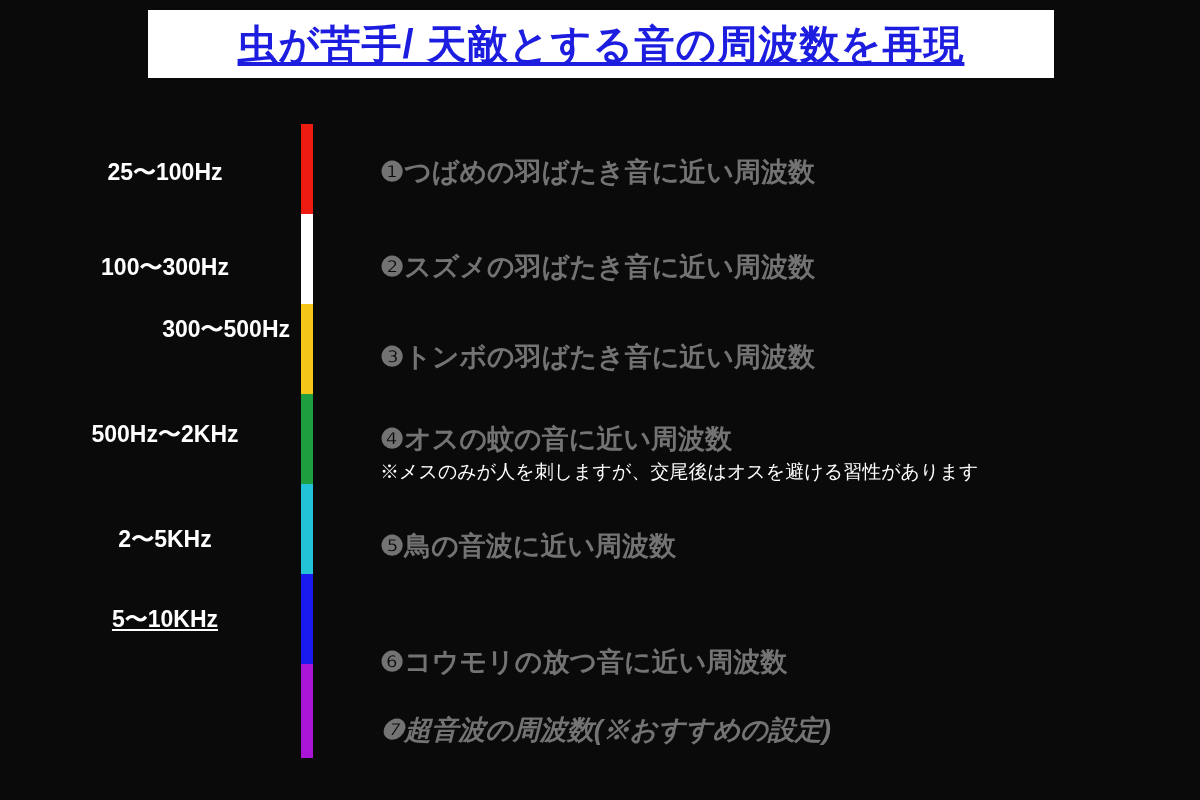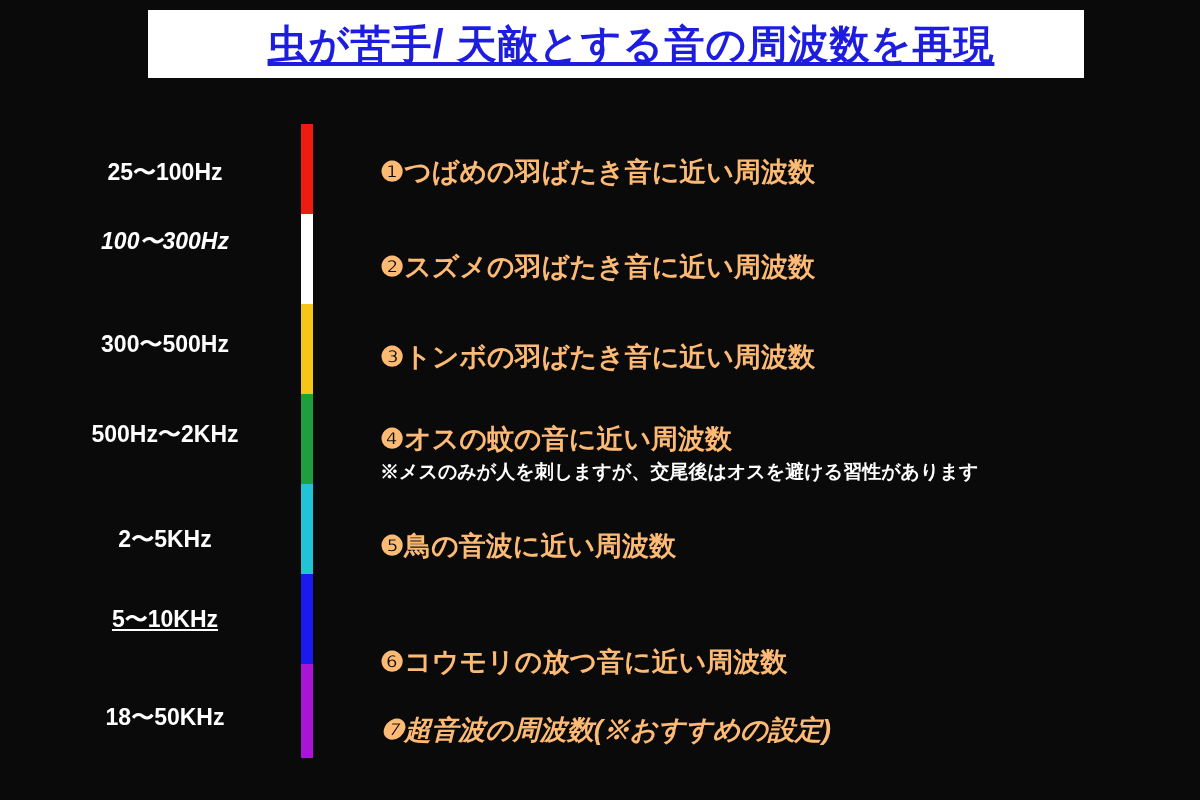--- a/index.html
+++ b/index.html
@@ -25,21 +25,20 @@
   .title-banner {
     position: absolute;
     left: 148px;
     top: 10px;
     width: 906px;
     height: 68px;
     background: #ffffff;
     display: flex;
     align-items: center;
     justify-content: center;
-    padding-left: 30px;
   }
   .title-text {
     color: #1d1de0;
     font-size: 40px;
     font-weight: bold;
     letter-spacing: 1px;
     text-decoration: underline;
     text-underline-offset: 4px;
     white-space: nowrap;
   }
@@ -83,30 +82,30 @@
     top: 124px;
     width: 800px;
     height: 634px;
   }
   .item-row {
     position: absolute;
     left: 0;
     width: 790px;
   }
   .item-main {
-    color: #fdba74;
+    color: #737373;
     font-size: 27px;
     font-weight: bold;
     white-space: nowrap;
     line-height: 1.15;
   }
   .item-note {
     color: #ffffff;
     font-size: 19px;
-    font-weight: bold;
+    font-weight: normal;
     white-space: nowrap;
     margin-top: 4px;
   }
   .bullet {
     display: inline-block;
   }
 </style>
 </head>
 <body style="background: rgb(0, 0, 0);">
 
@@ -121,26 +120,25 @@
       <div class="spectrum-seg" style="background: rgb(255, 255, 255); height: 90px;"></div>
       <div class="spectrum-seg" style="background: rgb(245, 197, 24); height: 90px;"></div>
       <div class="spectrum-seg" style="background: rgb(31, 158, 63); height: 90px;"></div>
       <div class="spectrum-seg" style="background: rgb(34, 195, 214); height: 90px;"></div>
       <div class="spectrum-seg" style="background: rgb(26, 26, 238); height: 90px;"></div>
       <div class="spectrum-seg" style="background: rgb(169, 21, 214); height: 94px;"></div>
     </div>
 
   <div class="left-col" id="left-col">
       <div class="freq-label" style="top: 33px;">25〜100Hz</div>
-      <div class="freq-label" style="top: 102px; font-style: italic;">100〜300Hz</div>
-      <div class="freq-label" style="top: 205px;">300〜500Hz</div>
+      <div class="freq-label" style="top: 128px;">100〜300Hz</div>
+      <div class="freq-label" style="top: 190px; text-align: right;">300〜500Hz</div>
       <div class="freq-label" style="top: 295px;">500Hz〜2KHz</div>
       <div class="freq-label" style="top: 400px;">2〜5KHz</div>
       <div class="freq-label" style="top: 480px; text-decoration: underline;">5〜10KHz</div>
-      <div class="freq-label" style="top: 578px;">18〜50KHz</div>
     </div>
 
   <div class="right-col" id="right-col">
       <div class="item-row" style="top: 33px;">
         <div class="item-main"><span class="bullet">❶</span><span>つばめの羽ばたき音に近い周波数</span></div>
       </div>
       <div class="item-row" style="top: 218px;">
         <div class="item-main"><span class="bullet">❸</span><span>トンボの羽ばたき音に近い周波数</span></div>
       </div>
       <div class="item-row" style="top: 128px;">

